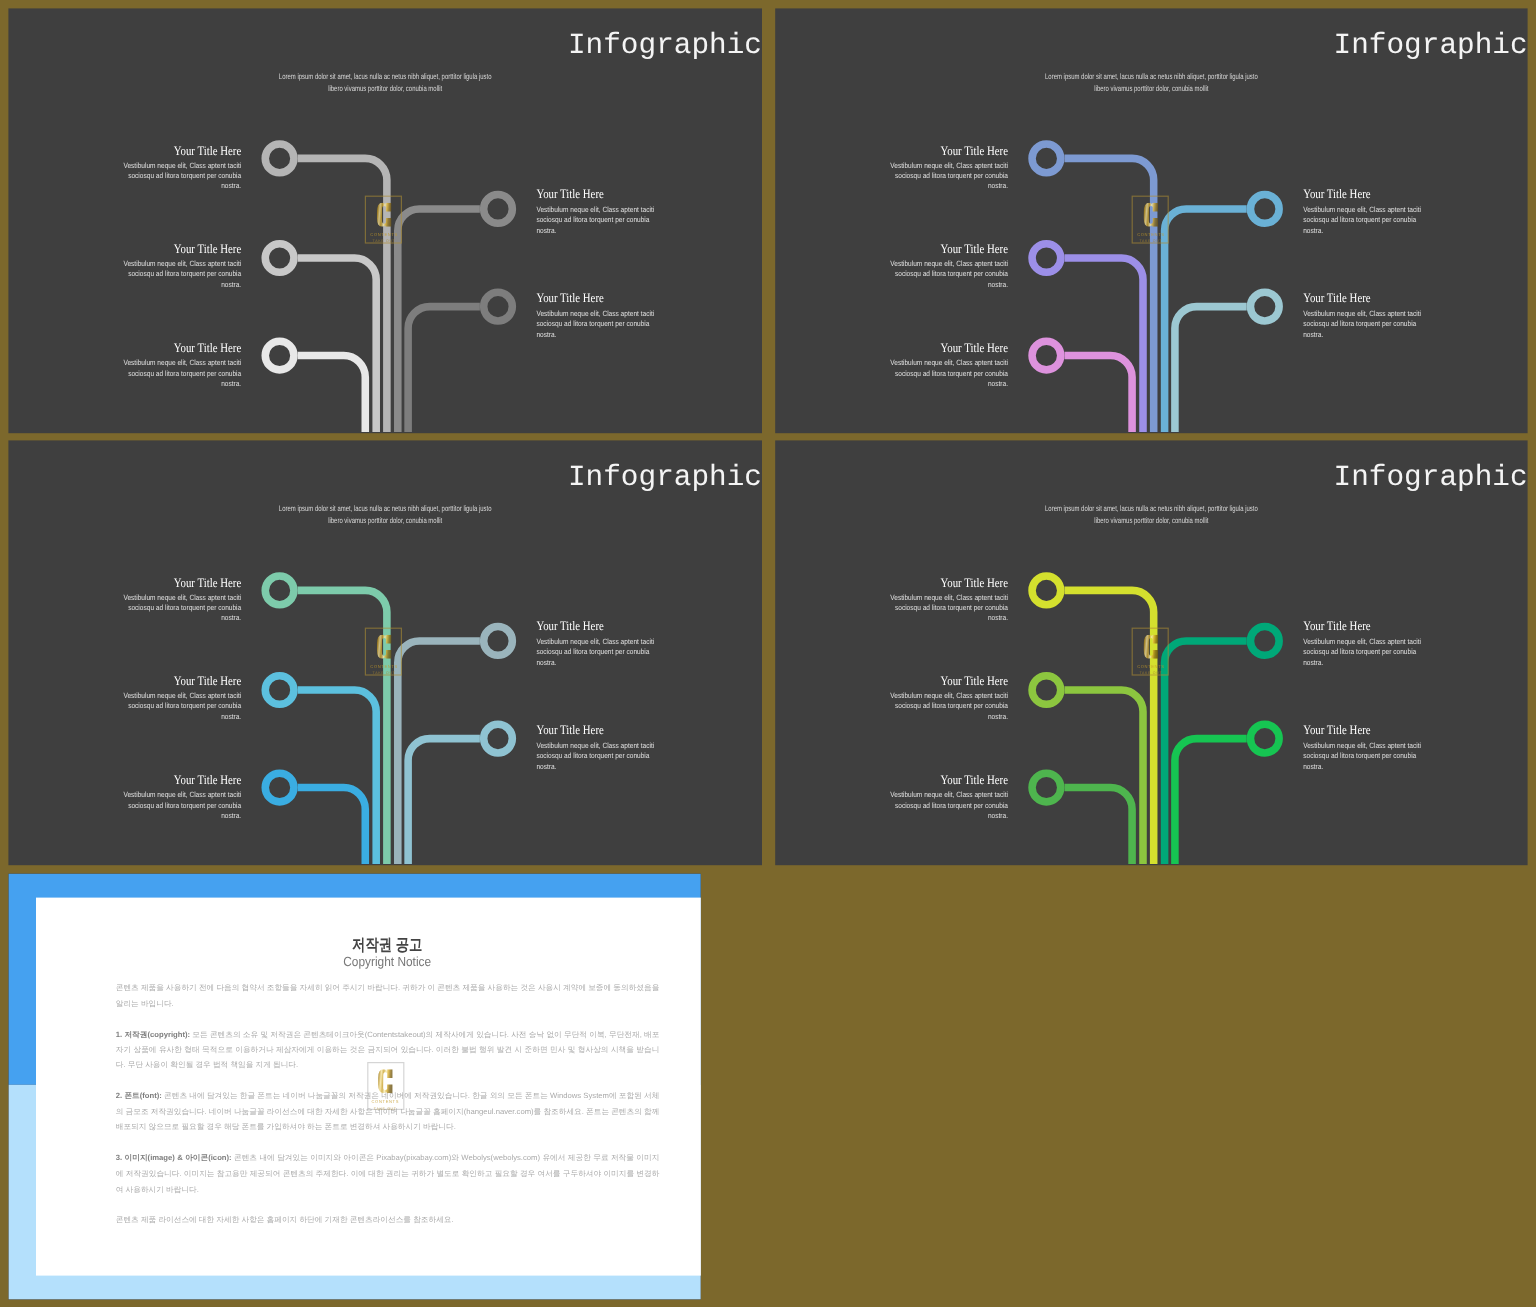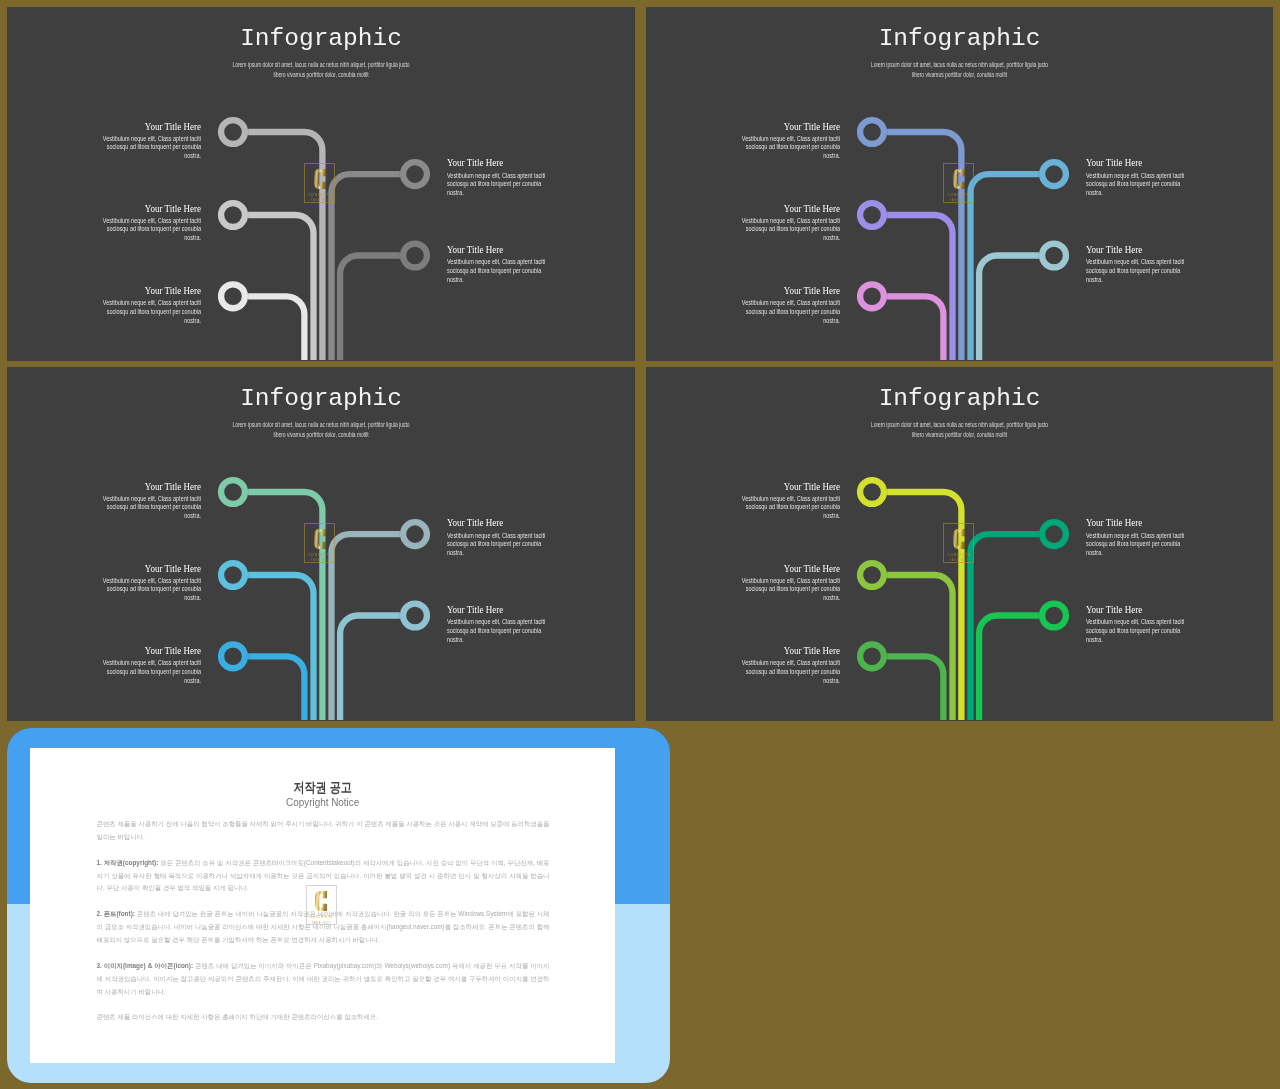--- a/index.html
+++ b/index.html
@@ -3,23 +3,23 @@
 <meta charset="utf-8">
 <style>
   html,body{margin:0;padding:0;}
   body{width:1280px;height:1089px;background:#7c682c;font-family:"Liberation Sans",sans-serif;overflow:hidden;}
   .grid{position:absolute;left:0;top:0;width:1280px;height:1089px;}
   .slide{position:absolute;background:#3f3f3f;overflow:hidden;}
   #s1{left:7px;top:7px;width:628px;height:354px;}
   #s2{left:646px;top:7px;width:627px;height:354px;}
   #s3{left:7px;top:367px;width:628px;height:354px;}
   #s4{left:646px;top:367px;width:627px;height:354px;}
-  #s5{left:7px;top:728px;width:663px;height:355px;border-radius:24px;}
-
-  .ttl{position:absolute;left:0;width:100%;top:18px;text-align:center;
+  #s5{left:7px;top:728px;width:577px;height:355px;}
+
+  .ttl{position:absolute;left:0;width:100%;top:18px;text-align:right;
        font-family:"Liberation Mono",monospace;font-size:24.5px;line-height:28px;color:#f4f4f4;}
   .sub{position:absolute;left:0;width:100%;top:53px;text-align:center;
        font-size:6.6px;color:#d9d9d9;line-height:10.2px;}
   .sub>div{display:block;transform:scaleX(.752);transform-origin:center;white-space:nowrap;}
   svg.diagram{position:absolute;left:0;top:0;}
   .lab{position:absolute;}
   .lab .h{font-family:"Liberation Serif",serif;font-size:10.8px;color:#ffffff;line-height:12px;white-space:nowrap;
           display:block;transform:scaleX(.835);}
   .lab .b{font-size:6.3px;color:#e0e0e0;line-height:8.7px;margin-top:3.2px;
           display:block;transform:scaleX(.868);width:115px;}

